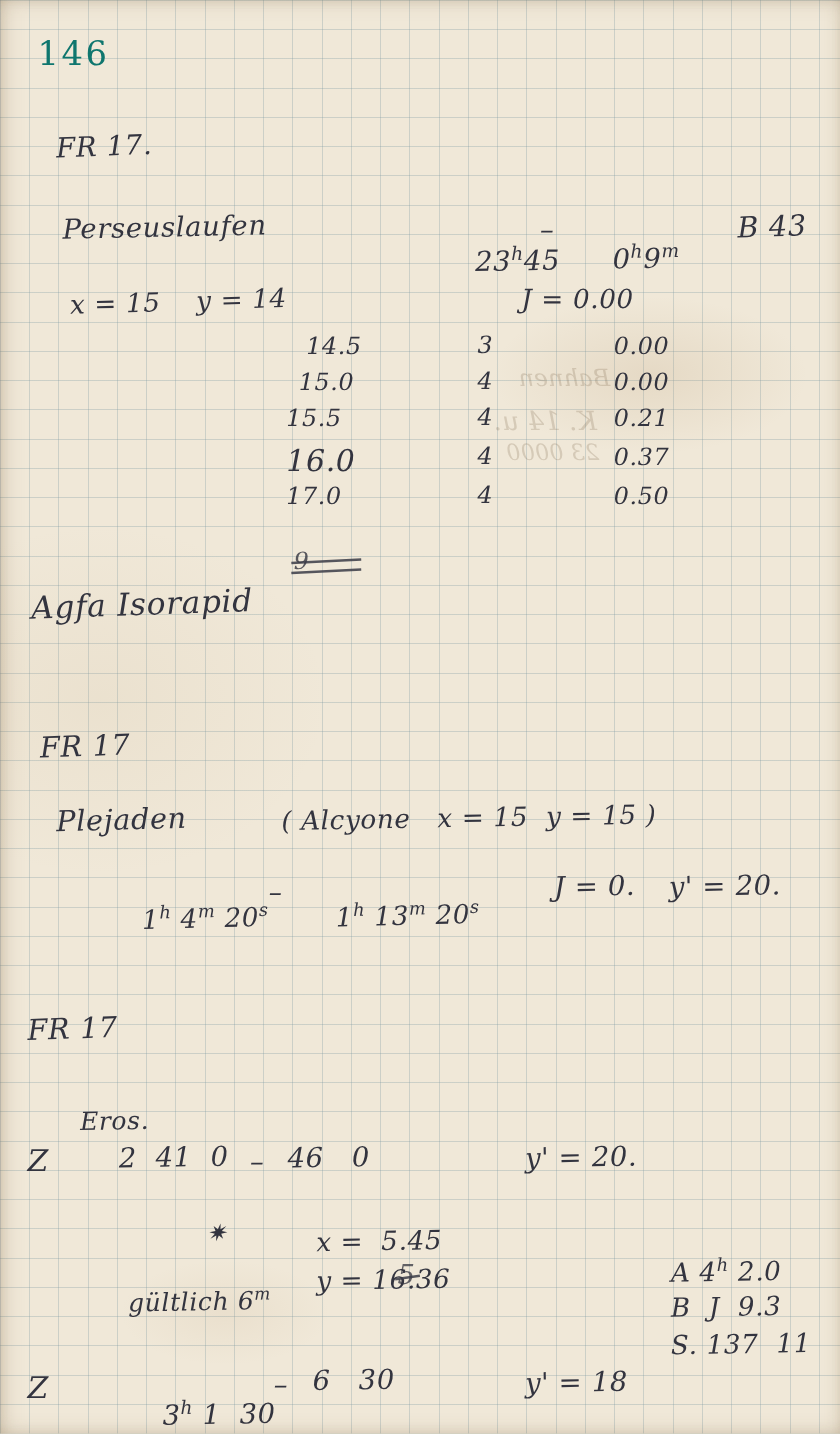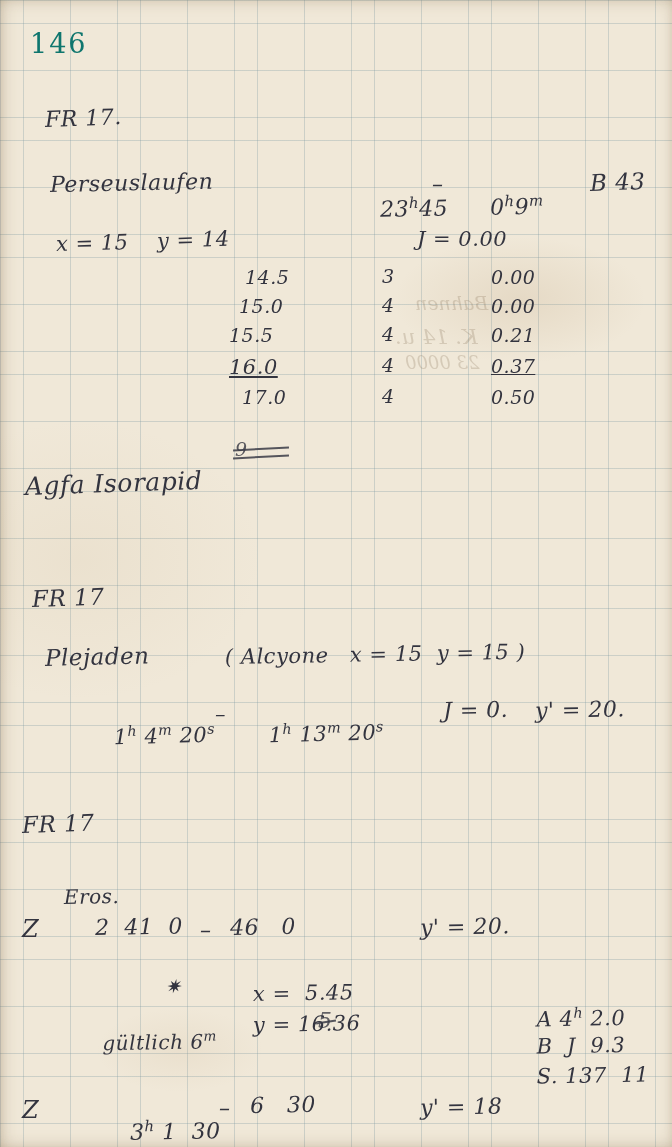--- a/index.html
+++ b/index.html
@@ -124,25 +124,25 @@
   <div class="ink hand" style="left:491px; top:266px; font-size:19px;">0.00</div>
 
   <div class="ink hand" style="left:239px; top:295px; font-size:19px;">15.0</div>
   <div class="ink hand" style="left:382px; top:294px; font-size:19px;">4</div>
   <div class="ink hand" style="left:491px; top:295px; font-size:19px;">0.00</div>
 
   <div class="ink hand" style="left:229px; top:324px; font-size:19px;">15.5</div>
   <div class="ink hand" style="left:382px; top:323px; font-size:19px;">4</div>
   <div class="ink hand" style="left:491px; top:324px; font-size:19px;">0.21</div>
 
-  <div class="ink hand" style="left:229px; top:355px; font-size:21px;text-decoration:underline;">16.0</div>
+  <div class="ink hand" style="left:229px; top:355px; font-size:24px;">16.0</div>
   <div class="ink hand" style="left:382px; top:354px; font-size:19px;">4</div>
-  <div class="ink hand" style="left:491px; top:355px; font-size:19px;text-decoration:underline;">0.37</div>
-
-  <div class="ink hand" style="left:242px; top:386px; font-size:19px;">17.0</div>
+  <div class="ink hand" style="left:491px; top:355px; font-size:19px;">0.37</div>
+
+  <div class="ink hand" style="left:229px; top:386px; font-size:19px;">17.0</div>
   <div class="ink hand" style="left:382px; top:385px; font-size:19px;">4</div>
   <div class="ink hand" style="left:491px; top:386px; font-size:19px;">0.50</div>
 
   <div class="ink hand" style="left:235px; top:438px; font-size:19px; opacity:0.8;">9</div>
   <div class="strike" style="left:233px; top:448px; width:56px; transform:rotate(-3deg);"></div>
   <div class="strike" style="left:233px; top:456px; width:56px; transform:rotate(-3deg);"></div>
 
   <div class="ink hand" style="left:25px; top:472px; font-size:25px; transform:rotate(-2deg);">Agfa Isorapid</div>
 
   <div class="ink hand" style="left:32px; top:586px; font-size:23px; transform:rotate(-2deg);">FR 17</div>

